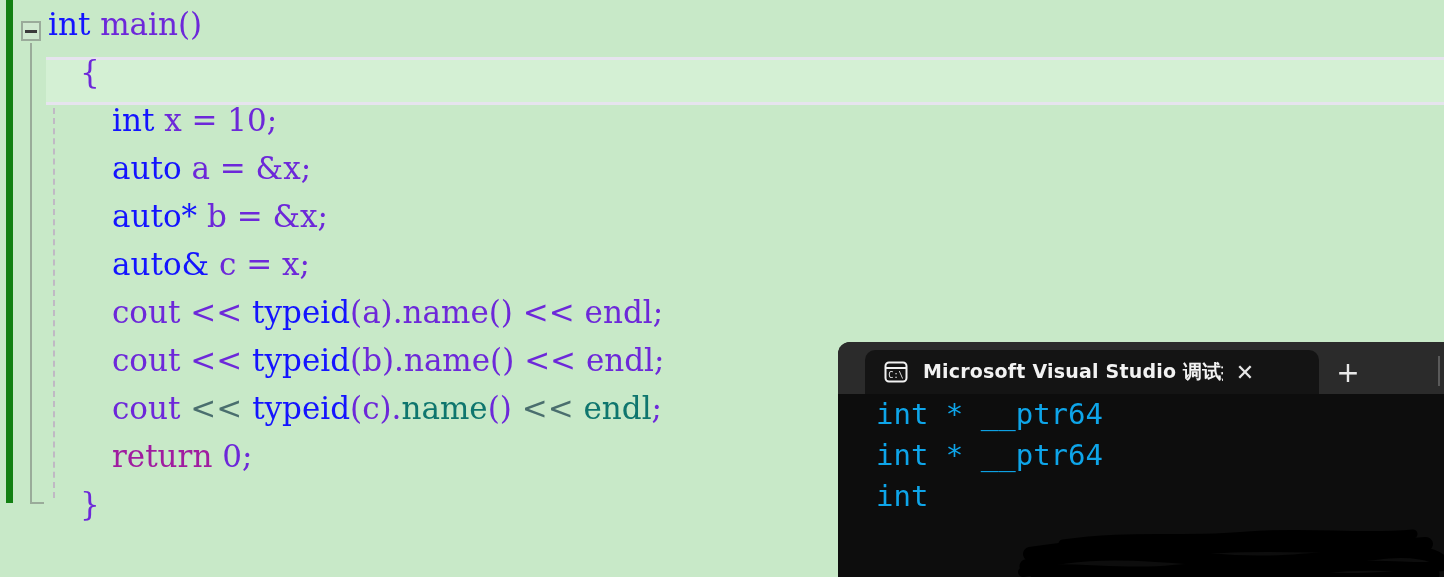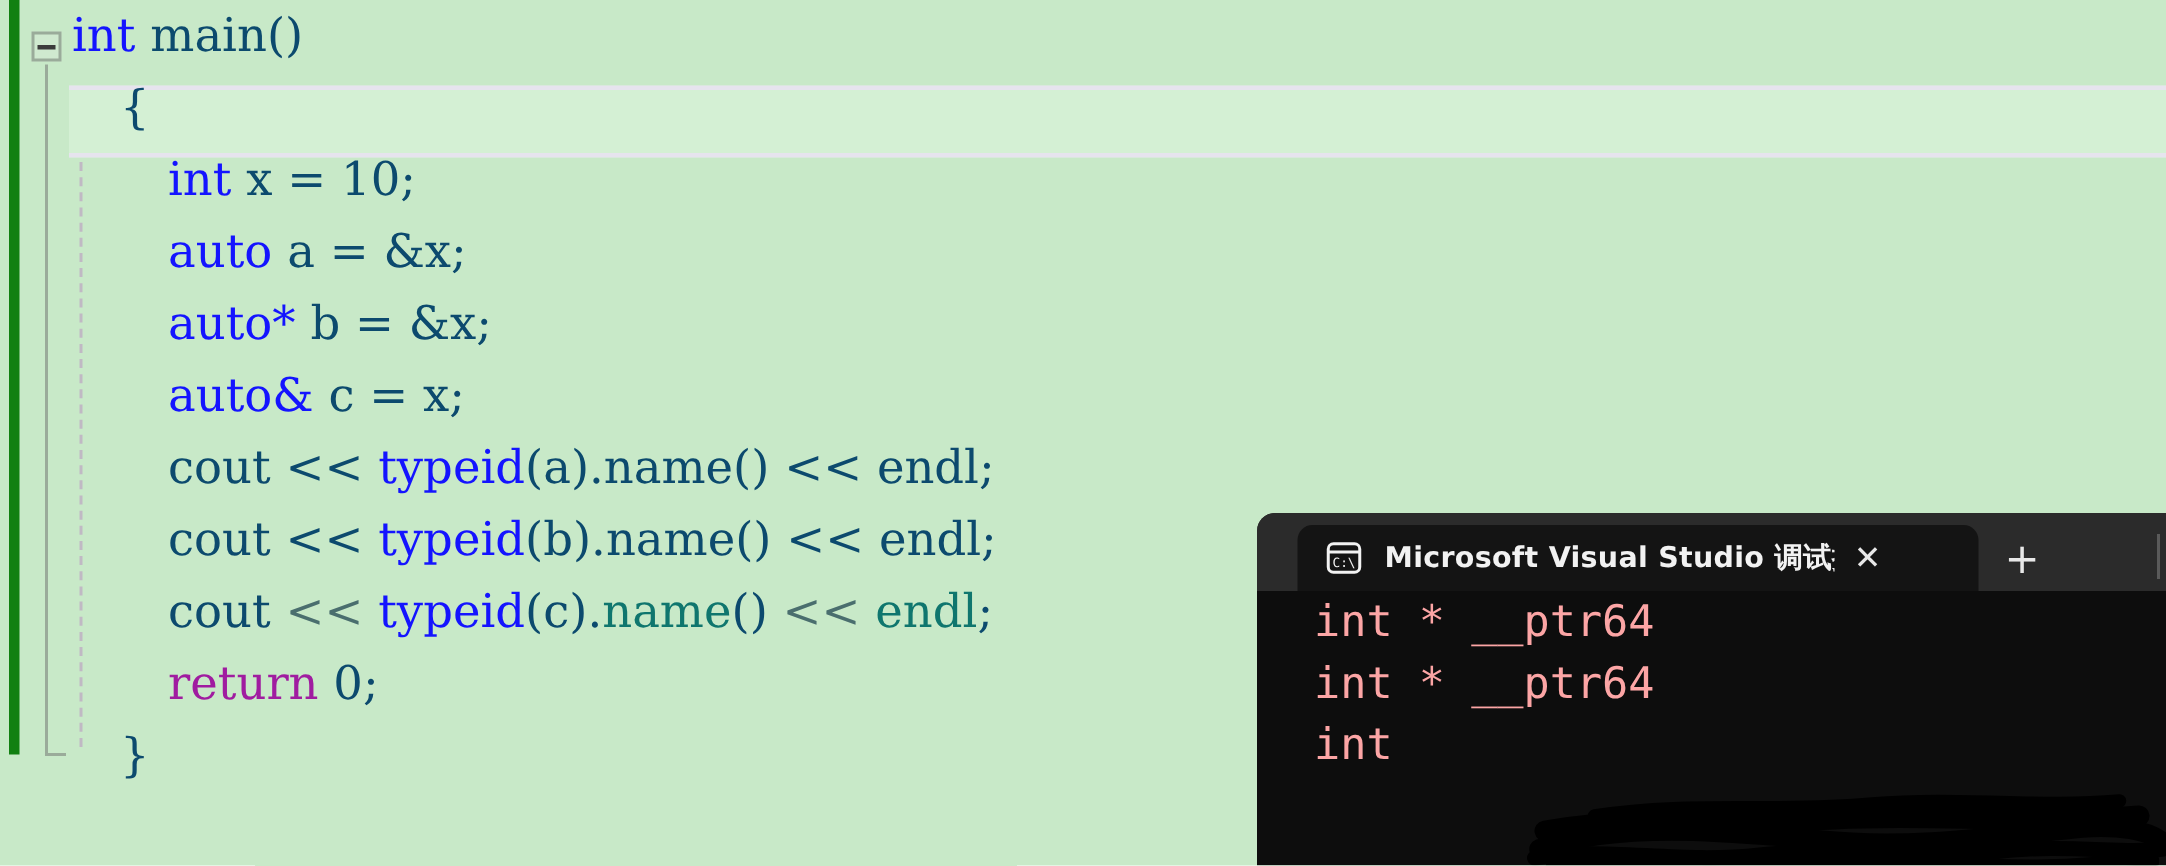--- a/index.html
+++ b/index.html
@@ -107,21 +107,21 @@
     white-space: pre;
     color: #1c1c1c;
   }
   .code .line {
     height: 48px;
     padding-left: 48px;
     box-sizing: border-box;
   }
   .kw   { color: #1414ff; }      
   .kw2  { color: #a01ca0; }      
-  .plain{ color: #0c4a6e; text-align: center; }
+  .plain{ color: #6d28d9; text-align: center; }
   .dim  { color: #4a6e6e; }
   .warm { color: #0f766e; }
 
   
   #terminal {
     position: absolute;
     left: 838px;
     top: 342px;
     width: 606px;
     height: 235px;
@@ -201,21 +201,21 @@
   .term-body {
     position: absolute;
     left: 0;
     top: 52px;
     width: 606px;
     height: 183px;
     background: #0d0d0d;
     overflow: hidden;
   }
   .term-line {
-    color: #fca5a5;
+    color: #0ea5e9;
     font-family: "DejaVu Sans Mono", "Liberation Mono", monospace;
     font-size: 29px;
     line-height: 41px;
     white-space: pre;
     padding-left: 38px;
   }
   .scribble {
     position: absolute;
     left: 170px;
     top: 120px;

